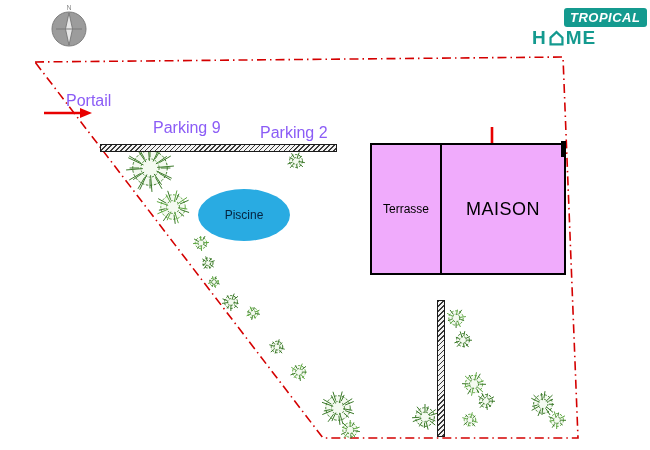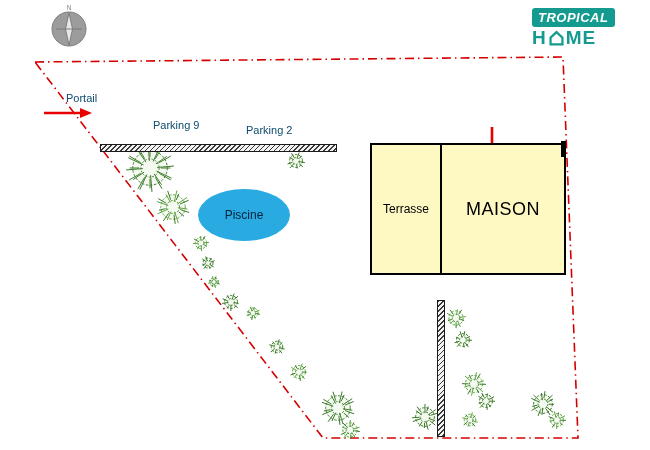--- a/index.html
+++ b/index.html
@@ -3,33 +3,33 @@
 <meta charset="utf-8">
 <style>
   html,body{margin:0;padding:0;background:#ffffff;}
   .canvas{
     position:relative;width:650px;height:450px;background:#ffffff;overflow:hidden;
     font-family:"Liberation Sans", sans-serif;color:#000;
   }
   .abs{position:absolute;}
   svg.layer{position:absolute;left:0;top:0;}
   
-  .lbl{position:absolute;font-size:11px;color:#0c4a6e;white-space:nowrap;text-align:center;}
+  .lbl{position:absolute;font-size:16px;color:#8b5cf6;white-space:nowrap;text-align:center;}
   
   .hatch{
     position:absolute;
     background-color:#f2f2f2;
     background-image:repeating-linear-gradient(135deg,#3a3a3a 0px,#3a3a3a 1px,transparent 1px,transparent 3.5px);
     border:1px solid #1a1a1a;
     box-sizing:border-box;
   }
   
   .house{
     position:absolute;left:370px;top:143px;width:196px;height:132px;
-    border:2px solid #000;background:#fef9c3;box-sizing:border-box;display:flex;
+    border:2px solid #000;background:#f0abfc;box-sizing:border-box;display:flex;
   }
   .house .cell-terrasse{
     width:70px;border-right:2px solid #000;display:flex;align-items:center;justify-content:center;
     font-size:12px;box-sizing:border-box;
   }
   .house .cell-maison{
     flex:1;display:flex;align-items:center;justify-content:center;
     font-size:18px;letter-spacing:.5px;
   }
   .house-tick{position:absolute;left:561px;top:141px;width:5px;height:16px;background:#000;}
@@ -368,35 +368,35 @@
   </svg>
 
   <svg class="abs" style="left:46px;top:2px;" width="46" height="48">
     <text x="23" y="8" font-size="7" text-anchor="middle" fill="#8a8a8a">N</text>
     <circle cx="23" cy="27" r="17" fill="#9c9c9c" stroke="#7d7d7d"></circle>
     <polygon points="23,11 26.5,27 23,43 19.5,27" fill="#e6e6e6" stroke="#6f6f6f" stroke-width="0.8"></polygon>
     <line x1="10" y1="27" x2="36" y2="27" stroke="#7a7a7a" stroke-width="1"></line>
   </svg>
 
   <div class="logo">
-    <div class="logo-top" id="logo-top" style="background: rgb(20, 154, 143);">TROPICAL</div>
+    <div class="logo-top" id="logo-top" style="background: rgb(20, 154, 143); margin-left: 32px;">TROPICAL</div>
     <div class="logo-bottom" id="logo-bottom" style="color: rgb(20, 154, 143);">
       <span>H</span>
       <svg width="17" height="17" viewBox="0 0 20 20">
         <path id="house-glyph" d="M3 9 L10 2.5 L17 9 L17 17 L3 17 Z" fill="none" stroke-width="2.6" stroke="#149a8f"></path>
       </svg>
       <span>ME</span>
     </div>
   </div>
 
   <div class="lbl" style="left:66px;top:92px;">Portail</div>
 
   <div class="hatch" style="left:100px;top:144px;width:237px;height:8px;"></div>
   <div class="lbl" style="left:153px;top:119px;">Parking 9</div>
-  <div class="lbl" style="left:246px;top:124px;">Parking 2</div>
+  <div class="lbl" style="left:260px;top:124px;">Parking 2</div>
 
   <div class="pool" id="pool" style="background: rgb(41, 171, 226);">
     <span>Piscine</span>
   </div>
 
   <div class="house">
     <div class="cell-terrasse">
       <span>Terrasse</span>
     </div>
     <div class="cell-maison">

